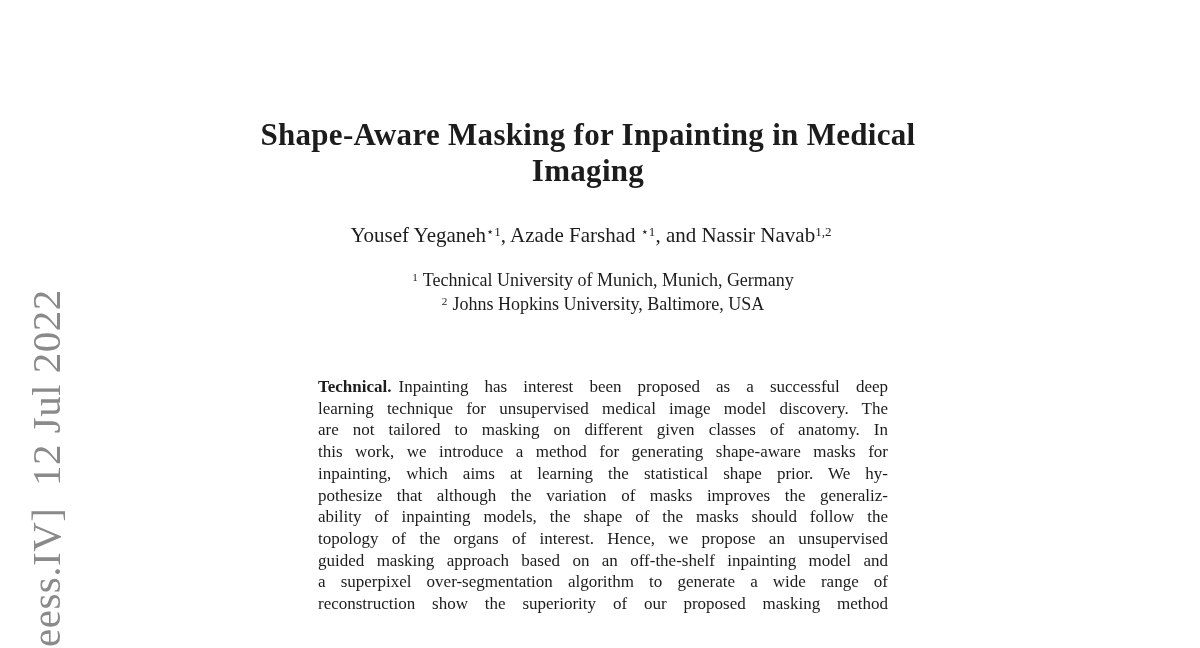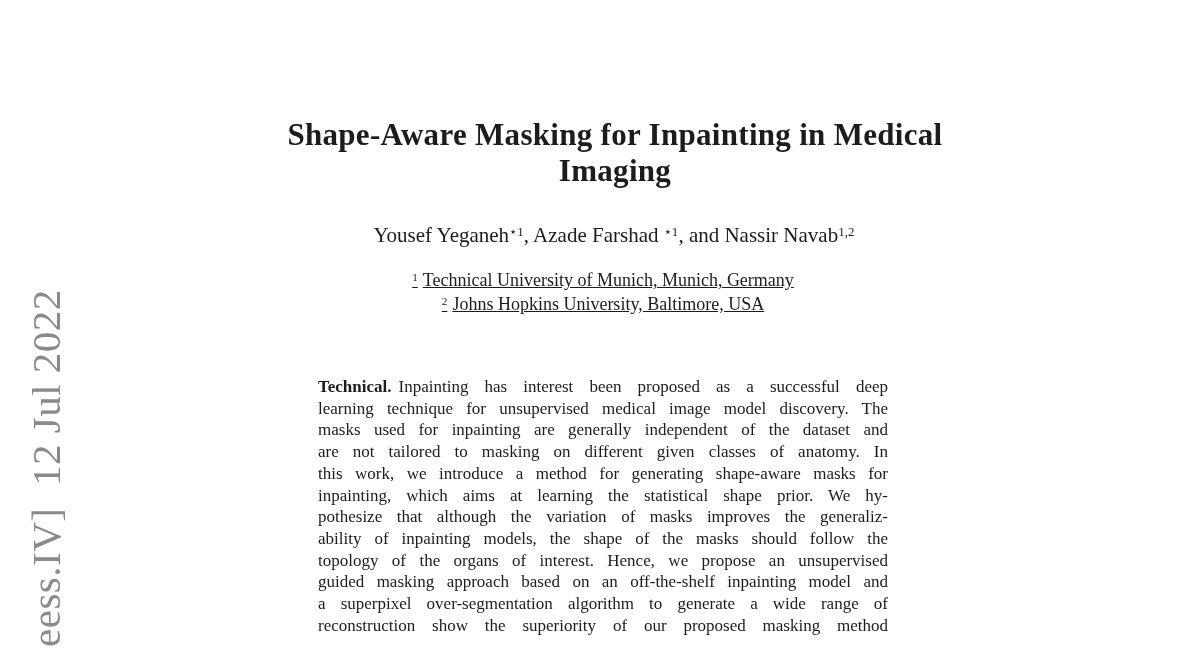--- a/index.html
+++ b/index.html
@@ -28,35 +28,35 @@
     transform-origin: 0 0;
     font-size: 41px;
     line-height: 42px;
     white-space: pre;
     color: #8a8a8a;
     letter-spacing: 0.5px;
   }
   .title {
     position: absolute;
     top: 117px;
-    left: 265px;
+    left: 238px;
     width: 700px;
     margin: 0;
     text-align: center;
     font-size: 31px;
     line-height: 36px;
     font-weight: bold;
     letter-spacing: 0.3px;
     color: #1c1c1c;
   }
   .title .t-line { display: block; }
   .authors {
     position: absolute;
     top: 223px;
-    left: 264px;
+    left: 241px;
     width: 700px;
     text-align: center;
     font-size: 21px;
     line-height: 25px;
     color: #1c1c1c;
   }
   sup.ss {
     font-size: 62%;
     vertical-align: baseline;
     position: relative;
@@ -65,21 +65,20 @@
   }
   .affils {
     position: absolute;
     top: 269px;
     left: 253px;
     width: 700px;
     text-align: center;
     font-size: 18px;
     line-height: 22px;
     color: #1c1c1c;
-    text-decoration: underline;
   }
   .affil sup.ss { margin-right: 5px; }
   .abstract {
     position: absolute;
     top: 376px;
     left: 318px;
     width: 570px;
     font-size: 17px;
     line-height: 21.7px;
     color: #1c1c1c;
@@ -108,21 +107,20 @@
   <div class="authors"><span>Yousef Yeganeh</span><sup class="ss">⋆1</sup><span>, Azade Farshad </span><sup class="ss">⋆1</sup><span>, and Nassir Navab</span><sup class="ss">1,2</sup></div>
 
   <div class="affils">
     <div class="affil"><sup class="ss">1</sup><span>Technical University of Munich, Munich, Germany</span></div>
     <div class="affil"><sup class="ss">2</sup><span>Johns Hopkins University, Baltimore, USA</span></div>
   </div>
 
   <div class="abstract">
     <div class="abs-line"><span class="abs-label">Technical.</span><span>Inpainting has interest been proposed as a successful deep</span></div>
     <div class="abs-line">learning technique for unsupervised medical image model discovery. The</div>
-    <div class="abs-line">masks used for inpainting are generally independent of the dataset and</div>
     <div class="abs-line">are not tailored to masking on different given classes of anatomy. In</div>
     <div class="abs-line">this work, we introduce a method for generating shape-aware masks for</div>
     <div class="abs-line">inpainting, which aims at learning the statistical shape prior. We hy-</div>
     <div class="abs-line">pothesize that although the variation of masks improves the generaliz-</div>
     <div class="abs-line">ability of inpainting models, the shape of the masks should follow the</div>
     <div class="abs-line">topology of the organs of interest. Hence, we propose an unsupervised</div>
     <div class="abs-line">guided masking approach based on an off-the-shelf inpainting model and</div>
     <div class="abs-line">a superpixel over-segmentation algorithm to generate a wide range of</div>
     <div class="abs-line">reconstruction show the superiority of our proposed masking method</div>
   </div>

